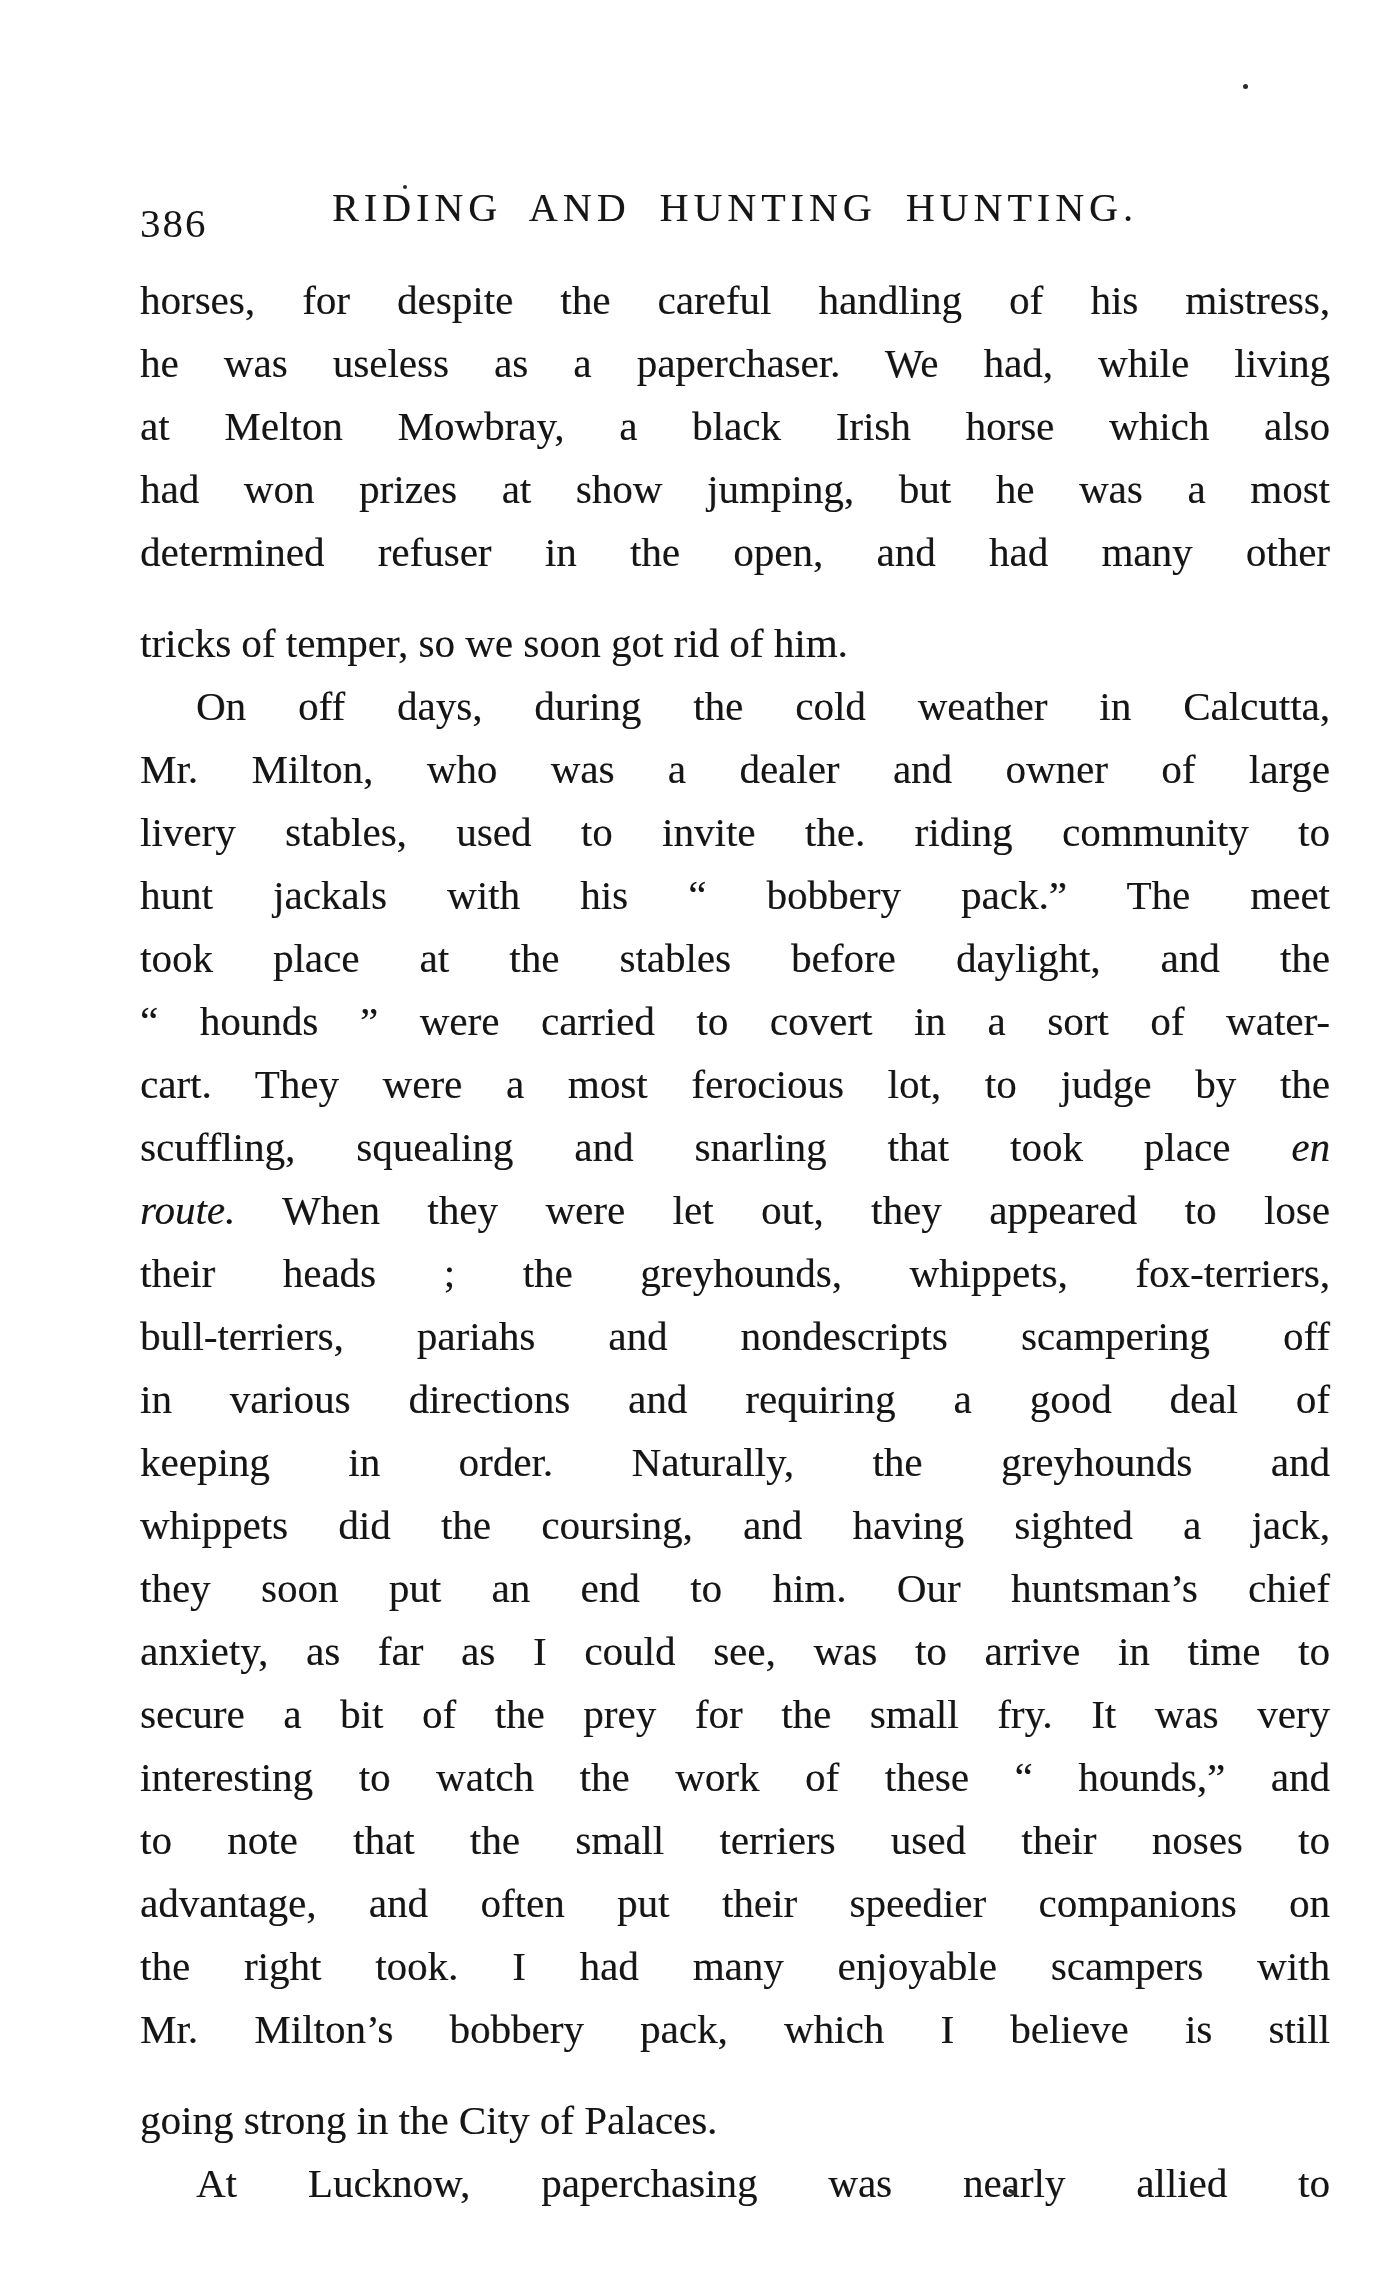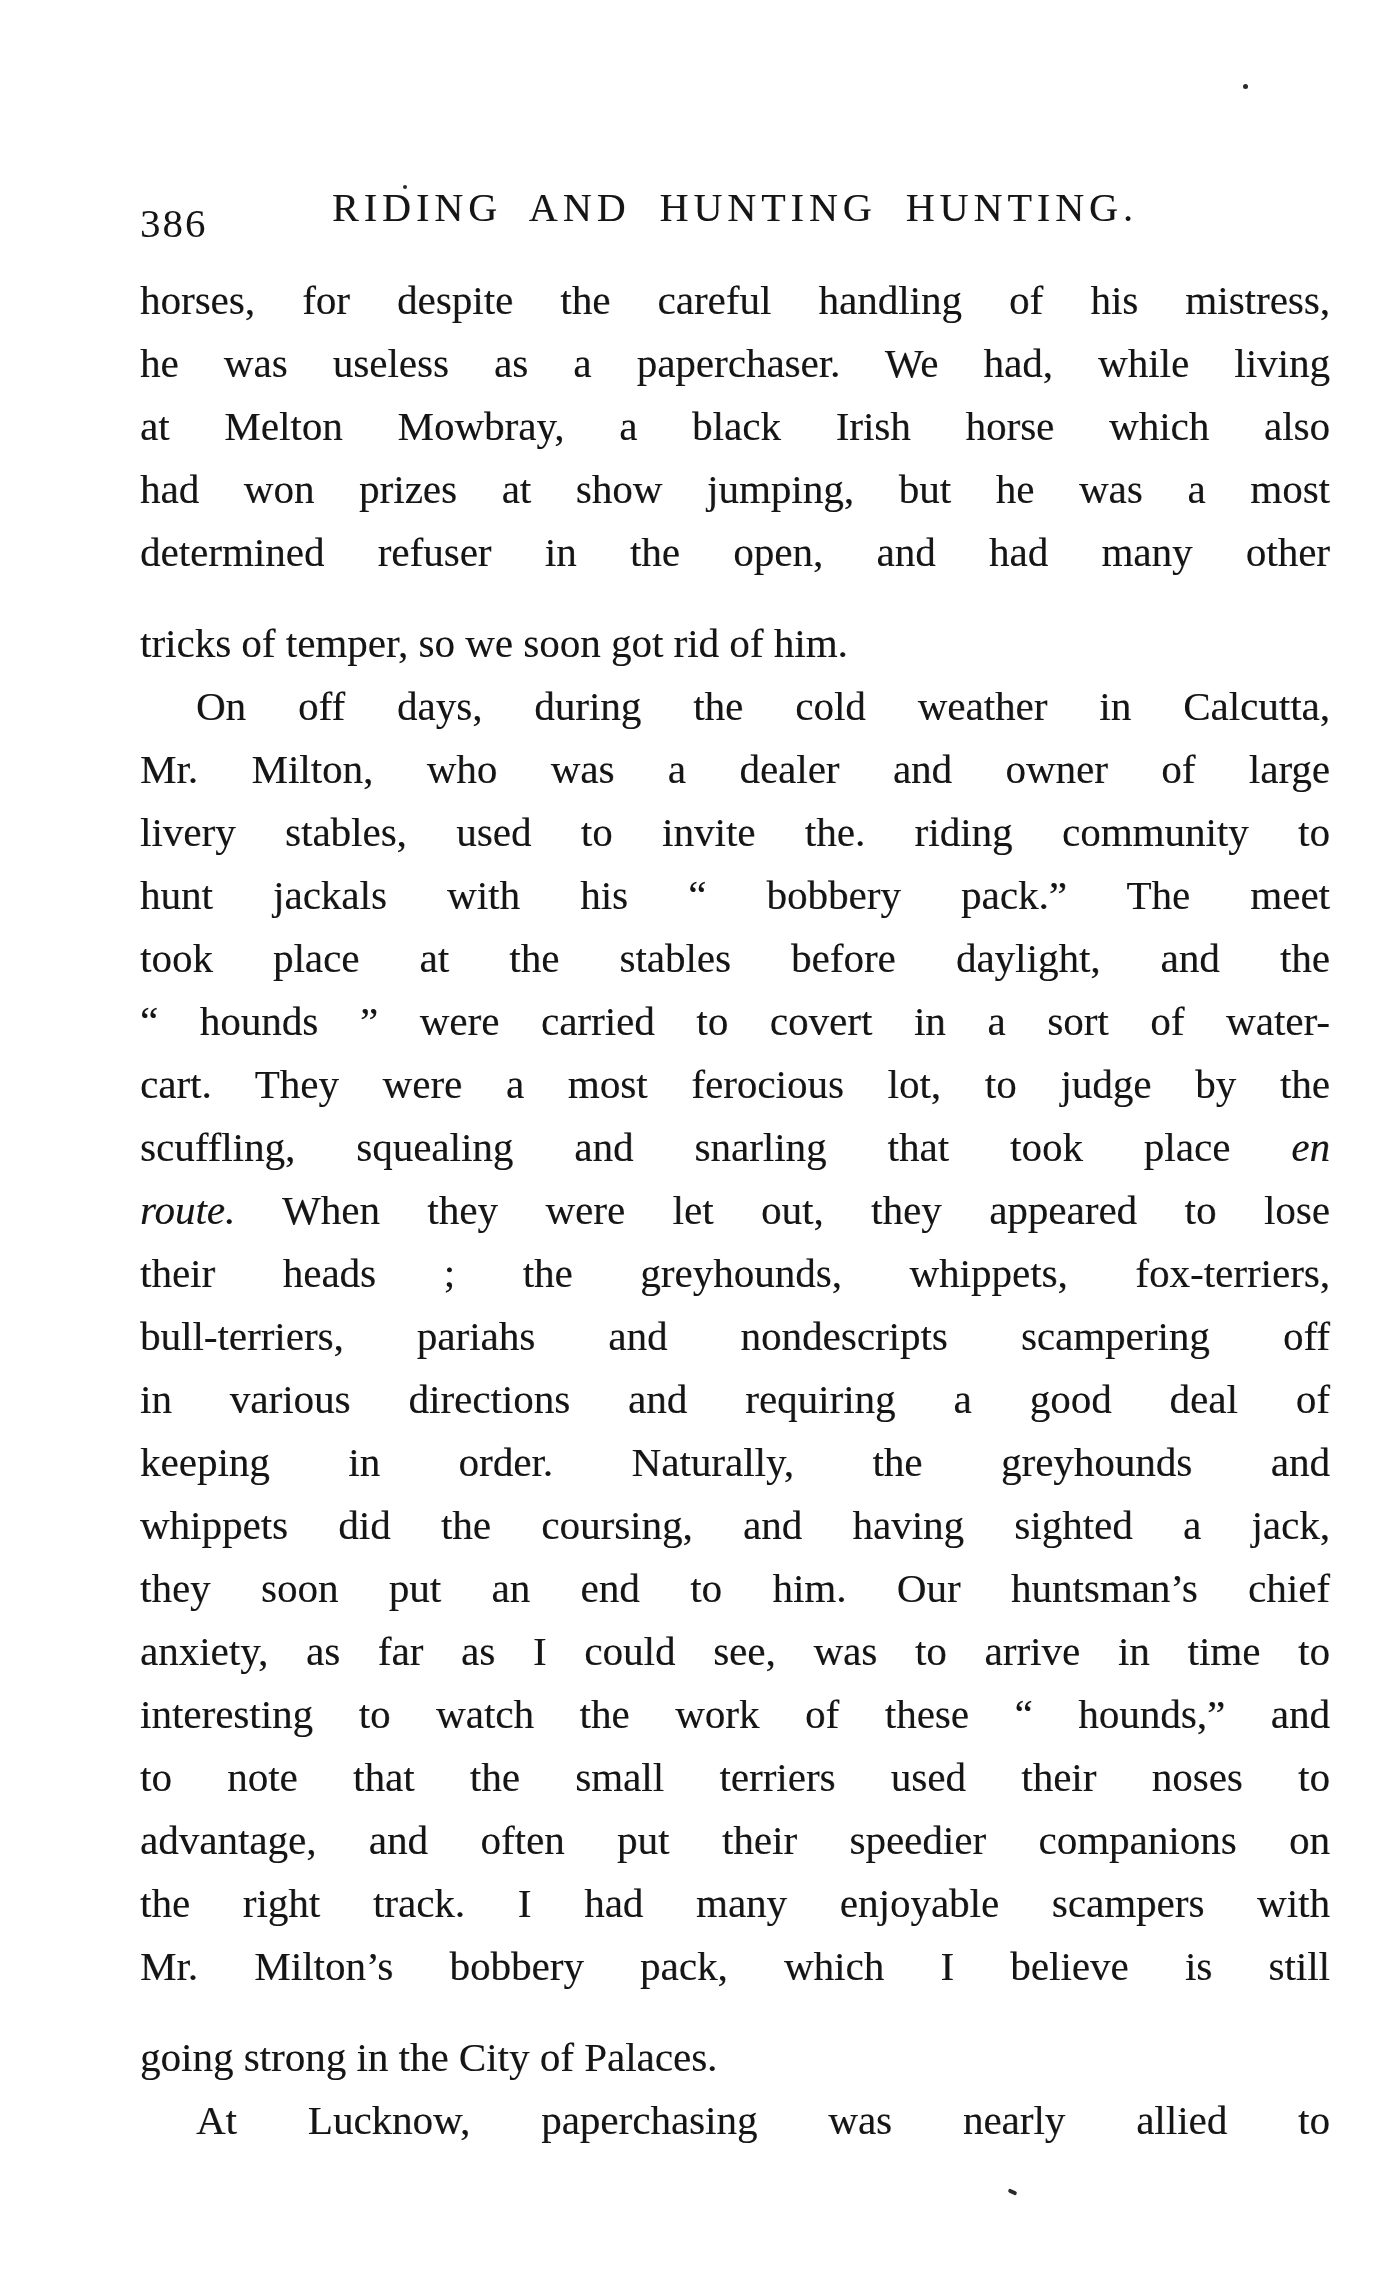--- a/index.html
+++ b/index.html
@@ -104,24 +104,25 @@
       <div class="line"><span>cart.   They were a most ferocious lot, to judge by the</span></div>
       <div class="line"><span>scuffling,  squealing  and  snarling  that  took  place  </span><span class="it">en</span></div>
       <div class="line"><span class="it">route.</span><span>   When  they  were  let out,  they  appeared  to  lose</span></div>
       <div class="line"><span>their  heads ;   the  greyhounds,  whippets,  fox-terriers,</span></div>
       <div class="line"><span>bull-terriers,  pariahs  and  nondescripts  scampering  off</span></div>
       <div class="line"><span>in  various  directions  and  requiring  a  good  deal  of</span></div>
       <div class="line"><span>keeping  in  order.    Naturally,  the  greyhounds  and</span></div>
       <div class="line"><span>whippets  did  the coursing, and having sighted  a  jack,</span></div>
       <div class="line"><span>they  soon  put  an  end to him.   Our  huntsman’s  chief</span></div>
       <div class="line"><span>anxiety, as  far  as I could see, was to arrive in  time  to</span></div>
+      <div class="line"><span>secure  a  bit of the prey for the small fry.   It  was very</span></div>
       <div class="line"><span>interesting  to watch the work of  these  “ hounds,”  and</span></div>
       <div class="line"><span>to  note  that  the  small  terriers  used  their  noses  to</span></div>
       <div class="line"><span>advantage, and often put their speedier companions  on</span></div>
-      <div class="line"><span>the  right  track.   I  had many enjoyable  scampers  with</span></div>
+      <div class="line"><span>the  right  took.   I  had many enjoyable  scampers  with</span></div>
       <div class="line"><span>Mr.  Milton’s  bobbery  pack,  which  I  believe  is  still</span></div>
       <div class="line no-fill"><span>going strong in the City of Palaces.</span></div>
       <div class="line indent"><span>At  Lucknow,  paperchasing  was  nearly  allied  to</span></div>
     </div>
 
   <div class="speck s1"></div>
   <div class="speck s2"></div>
   <div class="speck s3"></div>
 
 </div>

